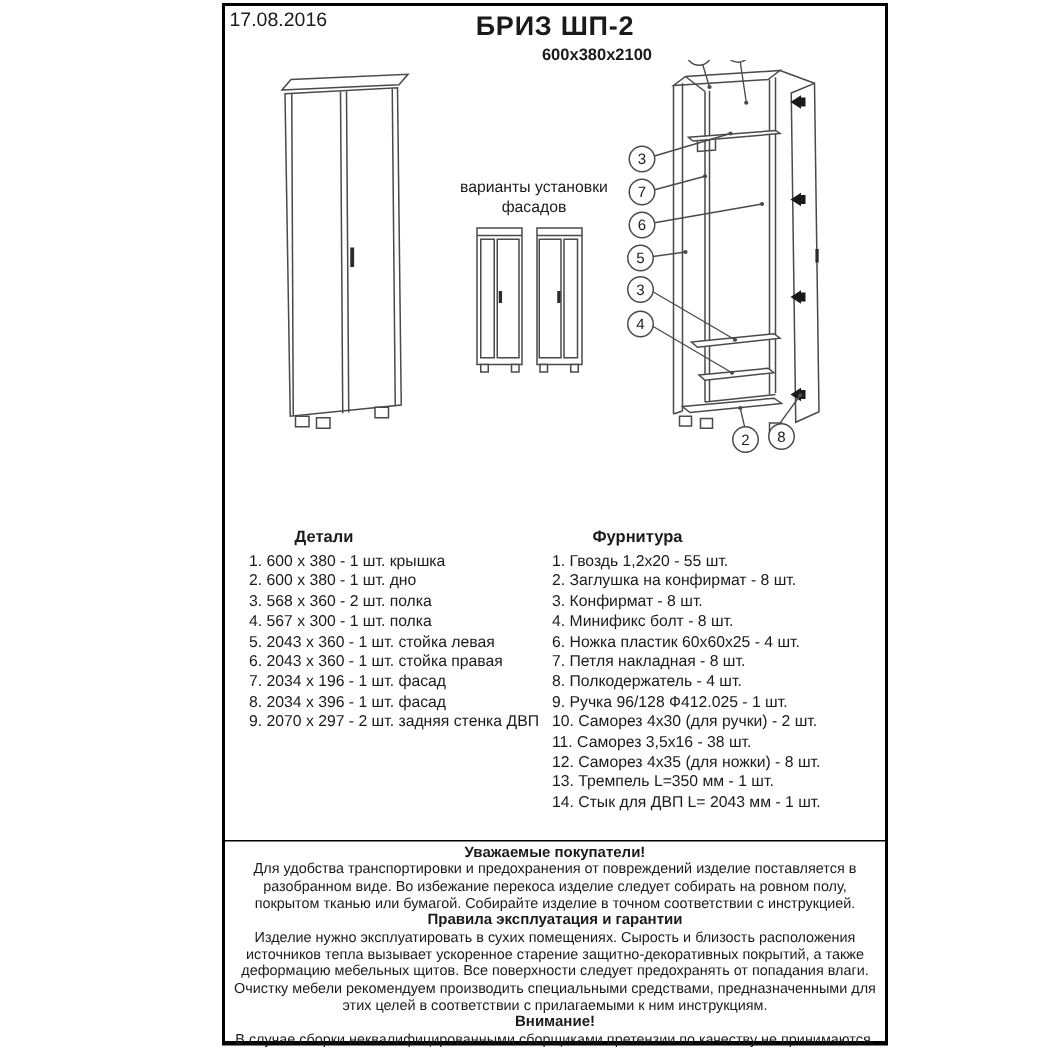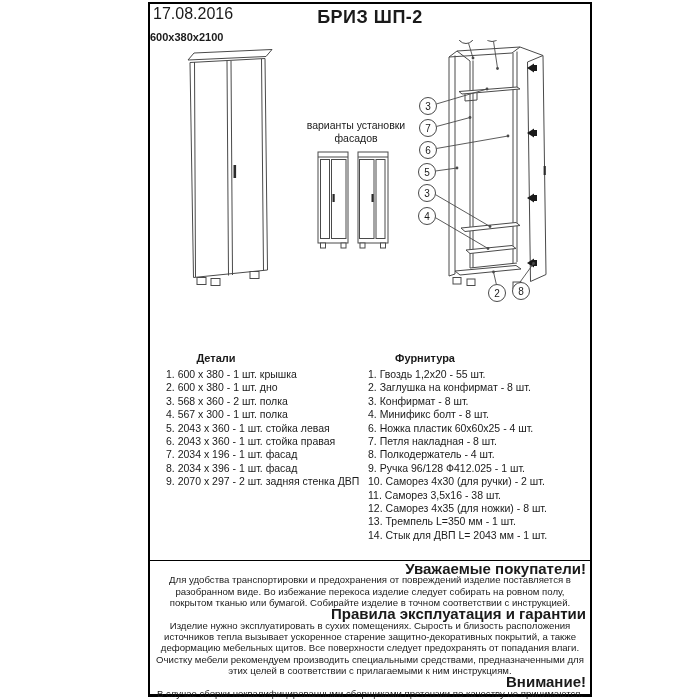--- a/index.html
+++ b/index.html
@@ -1,37 +1,37 @@
 <!DOCTYPE html>
 <html><head>
 <meta charset="utf-8">
 <style>
   html,body { margin:0; padding:0; background:#fff; }
   body { width:700px; height:700px; font-family:"Liberation Sans", sans-serif; color:#1a1a1a; }
   .canvas { position:relative; width:700px; height:700px; background:#fff; overflow:hidden; }
   .page { position:absolute; left:148px; top:2px; width:440px; height:690px;
           border:2px solid #000; border-bottom-width:3px; background:#fff; }
-  .date { position:absolute; left:3px; top:1px; font-size:16px; }
+  .date { position:absolute; left:3px; top:1px; font-size:13px; }
   .title { position:absolute; left:0; top:3px; width:100%; text-align:center;
            font-size:18px; font-weight:bold; letter-spacing:.5px; }
-  .subtitle { position:absolute; left:0; top:27px; width:100%; text-align:left;
-              font-size:11px; font-weight:bold; }
+  .subtitle { position:absolute; left:0; top:27px; width:100%; text-align:center;
+              font-size:11px; font-weight:bold;padding-left:28px; }
   .variants-label { position:absolute; left:140px; top:115px; width:132px; text-align:center;
                     font-size:10.5px; font-weight:normal; line-height:13px; }
   svg.diagram { position:absolute; left:0; top:36px; }
   .list-title { position:absolute; font-size:11px; font-weight:bold; }
   .list-title.details { left:16px; top:348px; width:100px; text-align:center; }
   .list-title.hardware { left:220px; top:348px; width:110px; text-align:center; }
   .list { position:absolute; top:364px; font-size:10.5px; line-height:13.4px; white-space:nowrap; }
   .list.details { left:16px; }
   .list.hardware { left:218px; }
   .sep { position:absolute; left:0; top:556px; width:100%; height:0; border-top:1px solid #000; }
   .notes { position:absolute; left:4px; top:559px; width:432px; text-align:center;
            font-size:9.6px; line-height:11.3px; }
-  .note-title { font-weight:bold; font-size:15px; line-height:11.4px;text-align:right; }
+  .note-title { font-weight:bold; font-size:10px; line-height:11.4px; }
 </style>
 </head>
 <body>
 
 <div class="canvas">
   <div class="page">
 
     <div class="date">17.08.2016</div>
     <div class="title">БРИЗ ШП-2</div>
     <div class="subtitle">600x380x2100</div>

